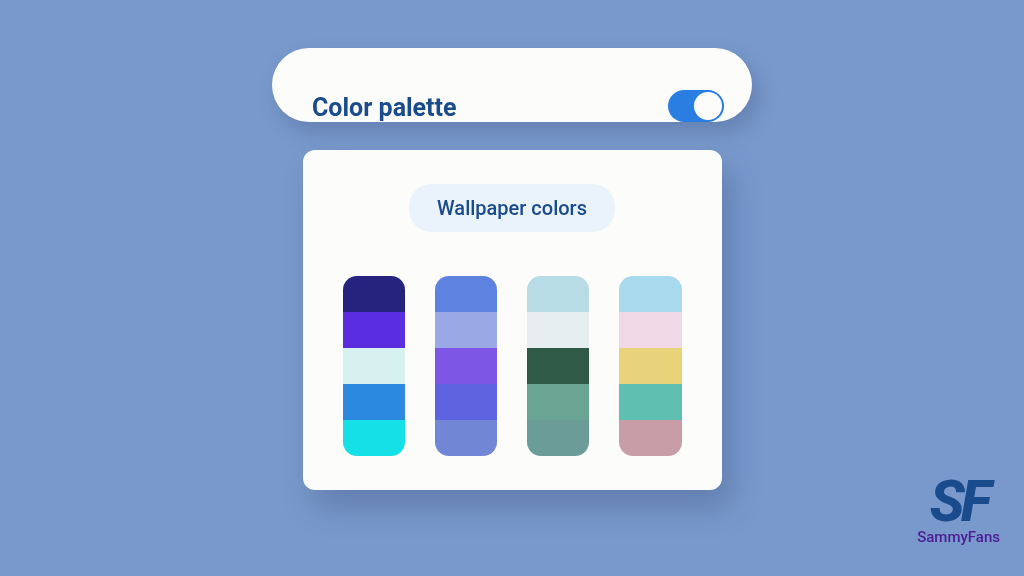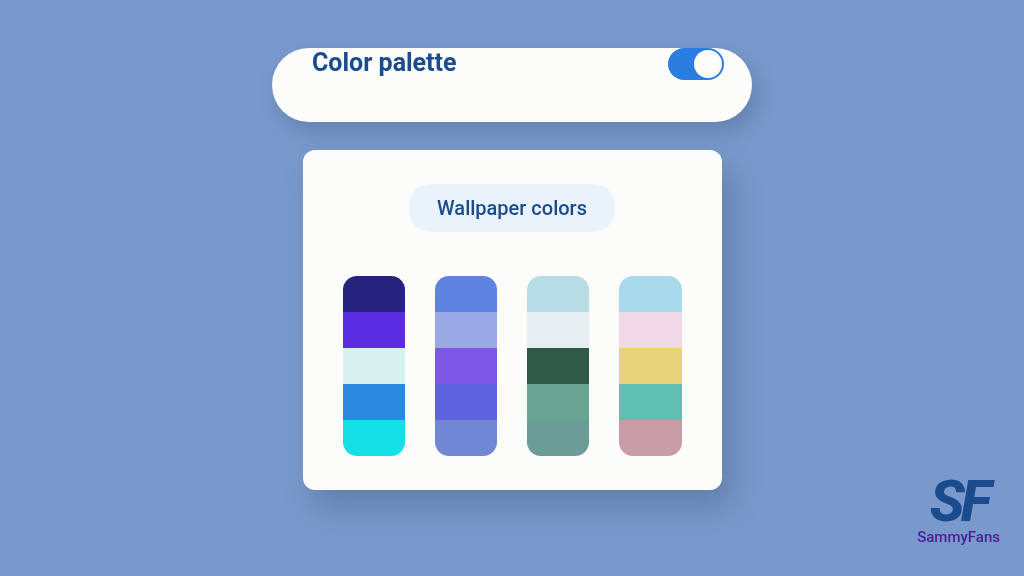--- a/index.html
+++ b/index.html
@@ -17,21 +17,21 @@
       align-items: center;
       padding-top: 48px;
       position: relative;
     }
     .header-pill {
       width: 480px;
       height: 74px;
       background: #fcfdfb;
       border-radius: 50px;
       display: flex;
-      align-items: flex-start;
+      align-items: flex-end;
       justify-content: space-between;
       padding: 0 28px 0 40px;
       box-shadow: 6px 10px 20px rgba(40, 60, 100, 0.25);
     }
     .header-title {
       color: #1a4b8c;
       font-size: 25px;
       font-weight: 700;
     }
     .toggle {

